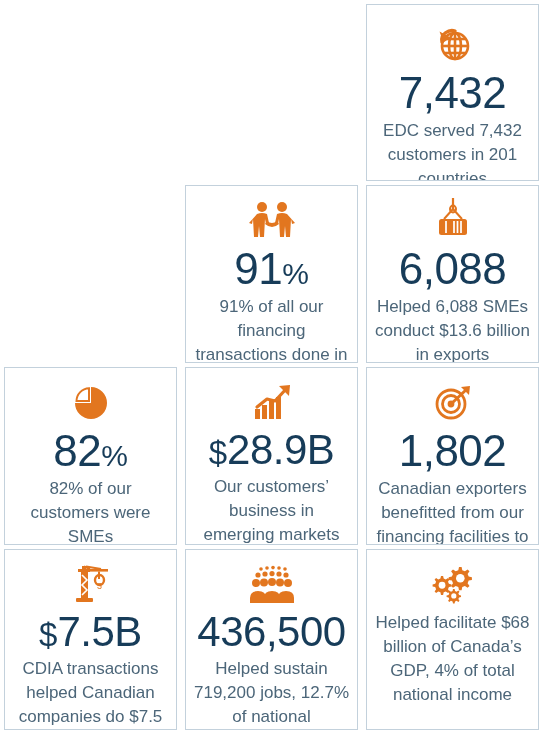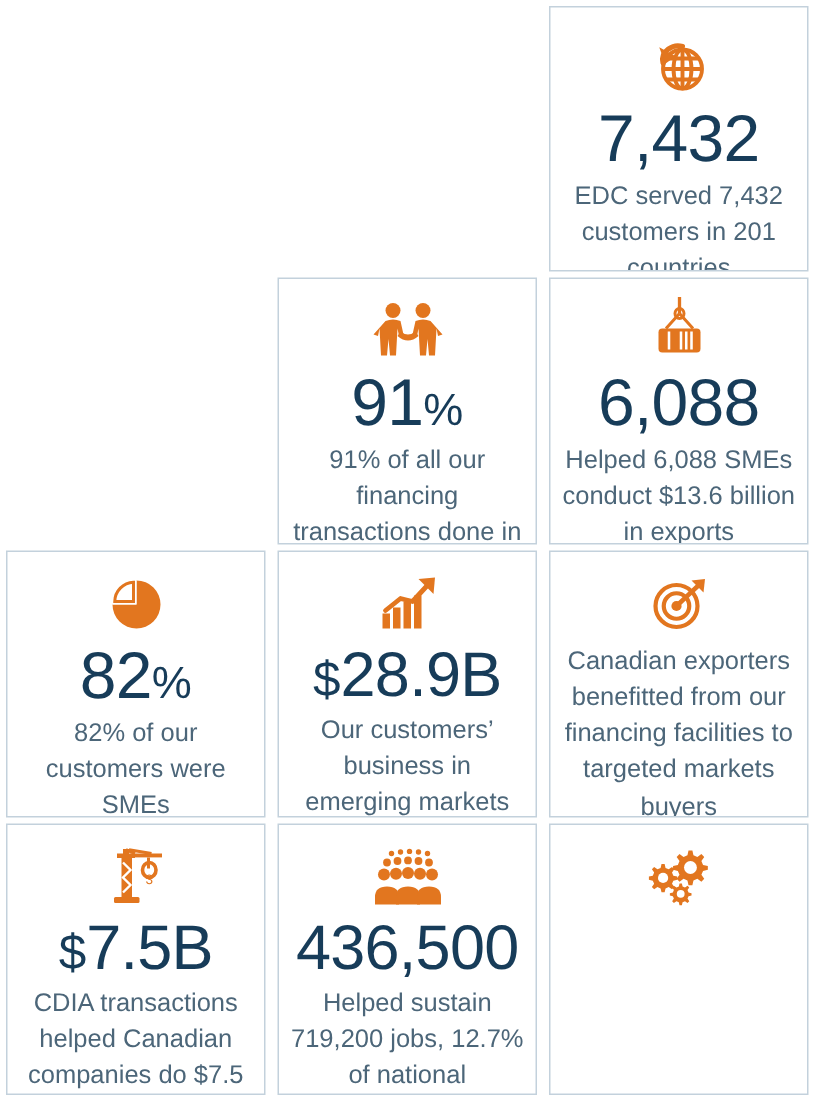--- a/index.html
+++ b/index.html
@@ -204,20 +204,23 @@
       <div class="stat-icon">
         <svg width="46" height="44" viewBox="0 0 46 44" aria-hidden="true">
           <g fill="none" stroke="#e2761f" stroke-width="2.8">
             <circle cx="21" cy="23" r="14"></circle>
             <circle cx="21" cy="23" r="8.5"></circle>
           </g>
           <circle cx="21" cy="23" r="3.4" fill="#e2761f"></circle>
           <path d="M21 23 L37 8" stroke="#e2761f" stroke-width="3" stroke-linecap="round"></path>
           <path d="M31 6 L40 5 L39 14 Z" fill="#e2761f"></path>
         </svg>
+      </div>
+      <div class="stat-value size-l">
+        <span class="prefix-small"></span><span>1,802</span><span class="suffix-small"></span>
       </div>
       <p class="stat-desc">Canadian exporters benefitted from our financing facilities to targeted markets buyers</p>
     </div>
   </div>
 
   <div class="grid-cell">
     <div class="stat-card">
       <div class="stat-icon">
         <svg width="48" height="44" viewBox="0 0 48 44" aria-hidden="true">
           <g fill="#e2761f">
@@ -284,16 +287,17 @@
           <g fill="#e2761f">
             <path d="M31 4 l2.6 0 .7 3.2 2.6 1.1 2.7 -1.9 1.9 1.9 -1.9 2.7 1.1 2.6 3.2 .7 0 2.6 -3.2 .7 -1.1 2.6 1.9 2.7 -1.9 1.9 -2.7 -1.9 -2.6 1.1 -.7 3.2 -2.6 0 -.7 -3.2 -2.6 -1.1 -2.7 1.9 -1.9 -1.9 1.9 -2.7 -1.1 -2.6 -3.2 -.7 0 -2.6 3.2 -.7 1.1 -2.6 -1.9 -2.7 1.9 -1.9 2.7 1.9 2.6 -1.1 Z"></path>
             <circle cx="32.3" cy="15.3" r="4.3" fill="#ffffff"></circle>
             <path d="M13 13 l2.1 0 .6 2.6 2.1 .9 2.2 -1.5 1.5 1.5 -1.5 2.2 .9 2.1 2.6 .6 0 2.1 -2.6 .6 -.9 2.1 1.5 2.2 -1.5 1.5 -2.2 -1.5 -2.1 .9 -.6 2.6 -2.1 0 -.6 -2.6 -2.1 -.9 -2.2 1.5 -1.5 -1.5 1.5 -2.2 -.9 -2.1 -2.6 -.6 0 -2.1 2.6 -.6 .9 -2.1 -1.5 -2.2 1.5 -1.5 2.2 1.5 2.1 -.9 Z"></path>
             <circle cx="14.05" cy="22.25" r="3.4" fill="#ffffff"></circle>
             <path d="M25 26 l1.6 0 .45 2 1.6 .67 1.7 -1.15 1.15 1.15 -1.15 1.7 .67 1.6 2 .45 0 1.6 -2 .45 -.67 1.6 1.15 1.7 -1.15 1.15 -1.7 -1.15 -1.6 .67 -.45 2 -1.6 0 -.45 -2 -1.6 -.67 -1.7 1.15 -1.15 -1.15 1.15 -1.7 -.67 -1.6 -2 -.45 0 -1.6 2 -.45 .67 -1.6 -1.15 -1.7 1.15 -1.15 1.7 1.15 1.6 -.67 Z"></path>
             <circle cx="25.8" cy="32.9" r="2.6" fill="#ffffff"></circle>
           </g>
         </svg>
       </div>
+      <p class="stat-desc">Helped facilitate $68 billion of Canada’s GDP, 4% of total national income</p>
     </div>
   </div>
 
 </div>
 
 </body></html>

